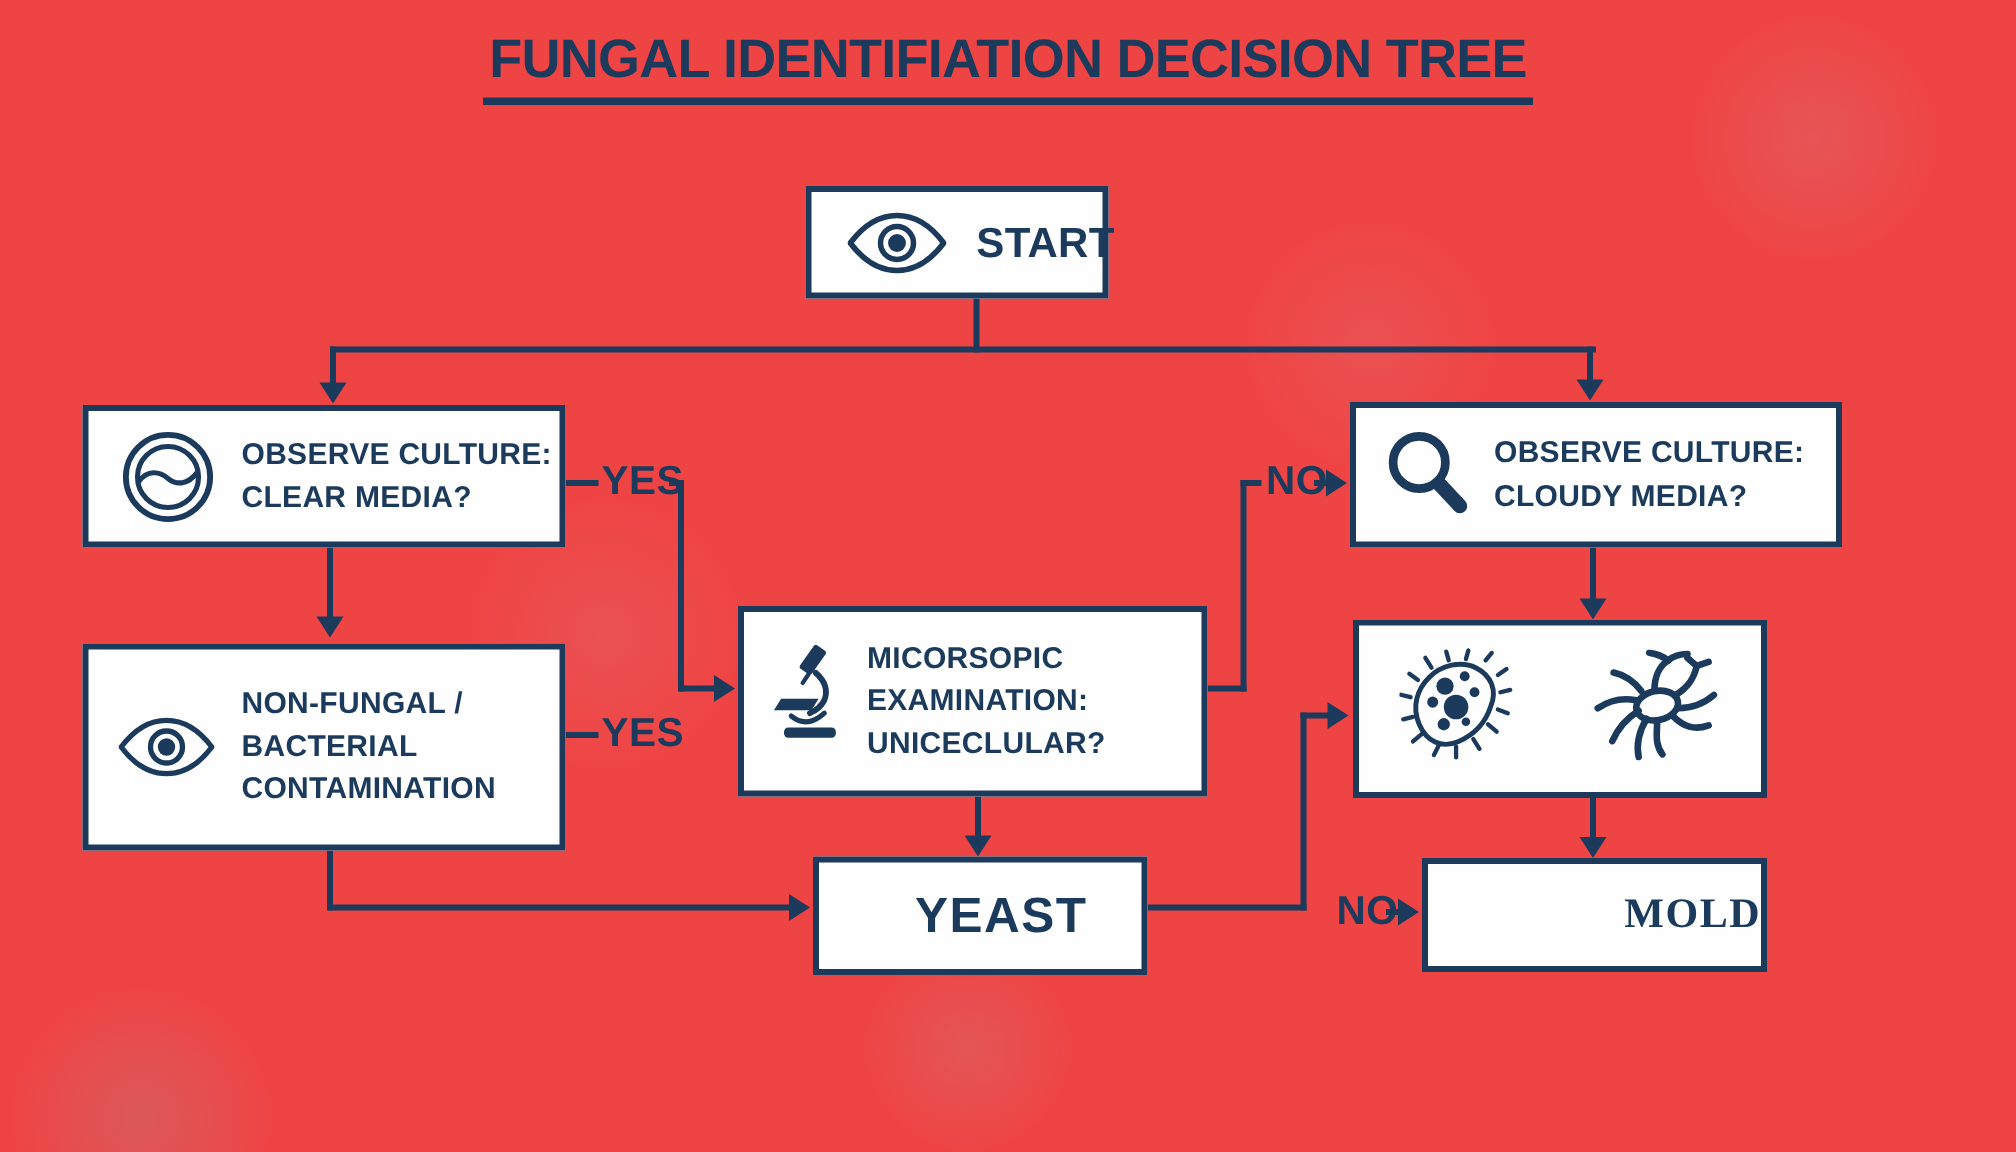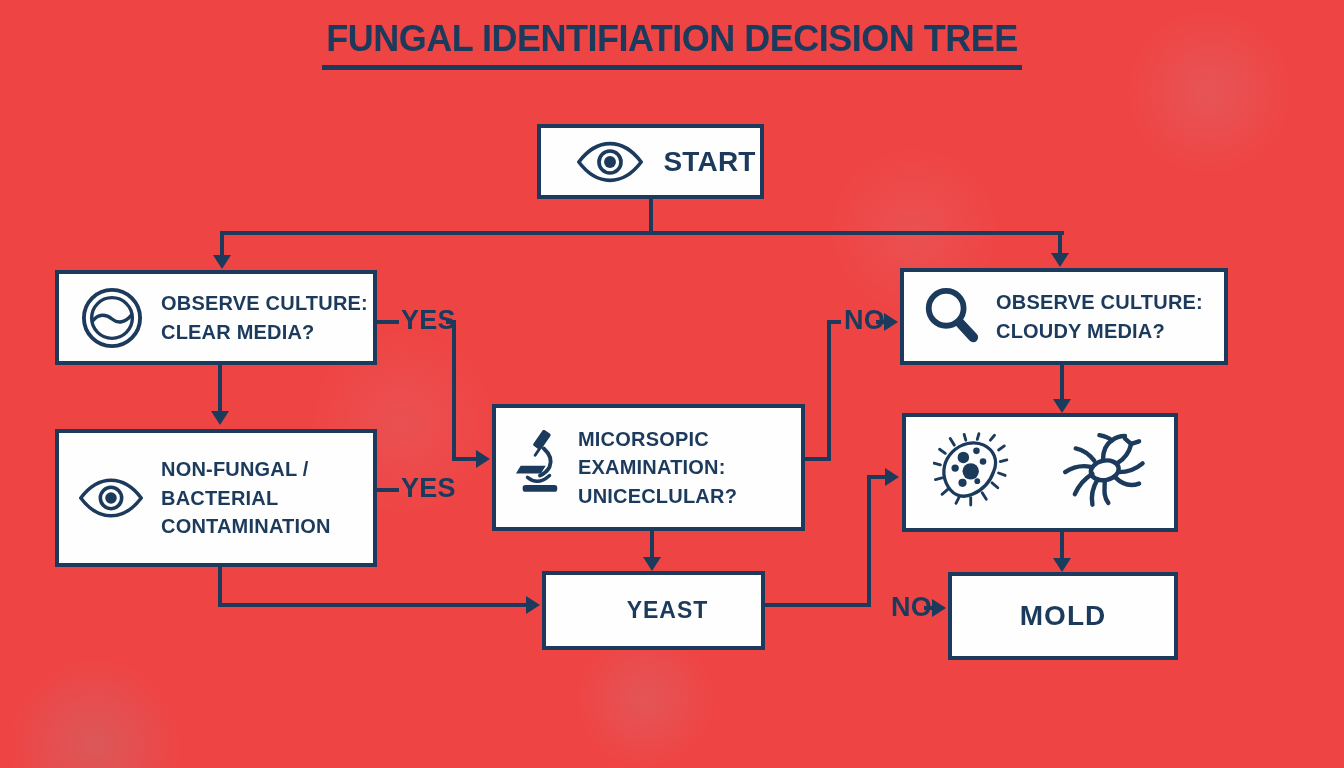--- a/index.html
+++ b/index.html
@@ -96,21 +96,21 @@
   <div class="vline" style="left:1060px;top:365px;width:4px;height:40px;"></div>
   <div class="arr-down" style="left:1053px;top:399px;"></div>
 
   <div class="vline" style="left:1060px;top:532px;width:4px;height:28px;"></div>
   <div class="arr-down" style="left:1053px;top:558px;"></div>
 
   <div class="edge-label" style="left:891px;top:592px;">NO</div>
   <div class="hline" style="left:924px;top:606px;width:10px;height:4px;"></div>
   <div class="arr-right" style="left:932px;top:599px;"></div>
 
-  <div class="box" style="left:537px;top:124px;width:227px;height:75px;justify-content:center;gap:20px;padding-left:32px;">
+  <div class="box" style="left:537px;top:124px;width:202px;height:75px;justify-content:center;gap:20px;padding-left:32px;">
     <span class="icon">
       <svg width="66" height="42" viewBox="0 0 72 44">
         <path class="st" d="M2 22 C14 6 26 2 36 2 C46 2 58 6 70 22 C58 38 46 42 36 42 C26 42 14 38 2 22 Z"></path>
         <circle class="st" cx="36" cy="22" r="12"></circle>
         <circle class="fl" cx="36" cy="22" r="6.5"></circle>
       </svg>
     </span>
     <span class="label" style="font-size:28px;">START</span>
   </div>
 
@@ -212,20 +212,20 @@
           <path d="M44 52 C38 62 36 71 38 81"></path>
           <path d="M38 46 C28 52 22 60 18 69"></path>
           <path d="M36 38 C26 36 16 38 7 44"></path>
           <path d="M40 31 C34 23 28 19 19 17"></path>
         </g>
       </svg>
     </span>
   </div>
 
   <div class="box" style="left:542px;top:571px;width:223px;height:79px;justify-content:center;">
-    <span class="label" style="font-size:23px;letter-spacing:1px;margin-left:28px;">YEAST</span>
-  </div>
-
-  <div class="box" style="left:948px;top:572px;width:230px;height:88px;justify-content:center;">
+    <span class="label" style="font-size:33px;letter-spacing:1px;margin-left:28px;">YEAST</span>
+  </div>
+
+  <div class="box" style="left:948px;top:572px;width:230px;height:76px;justify-content:flex-end;font-family:Liberation Serif, serif;">
     <span class="label" style="font-size:28px;letter-spacing:1px;">MOLD</span>
   </div>
 
 </div>
 
 </body></html>

